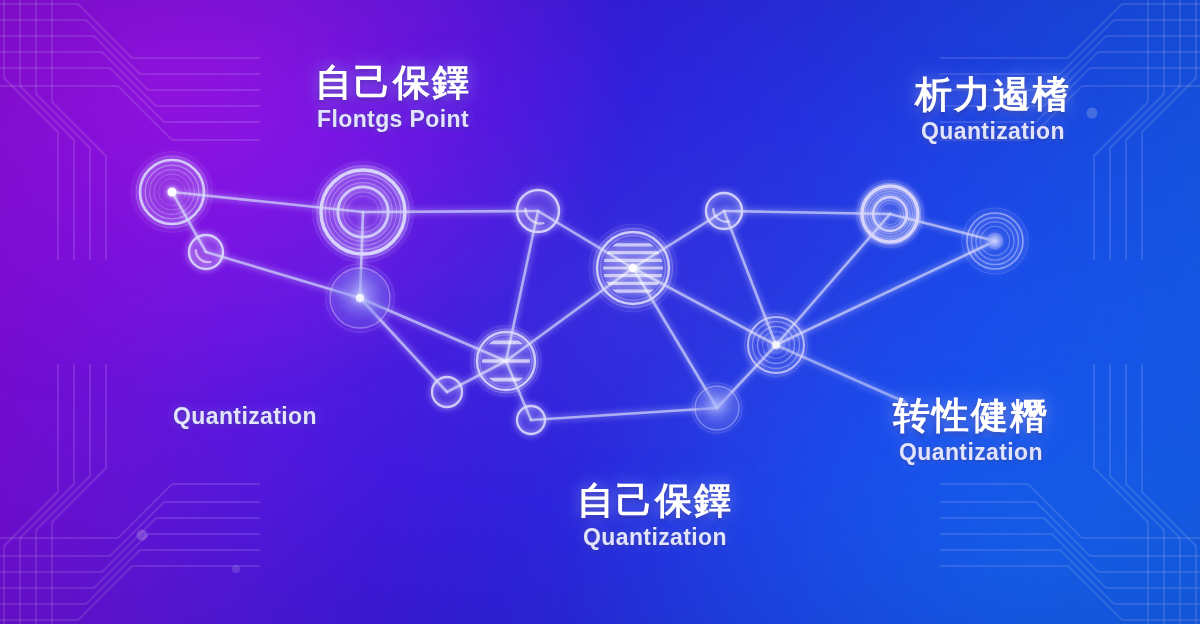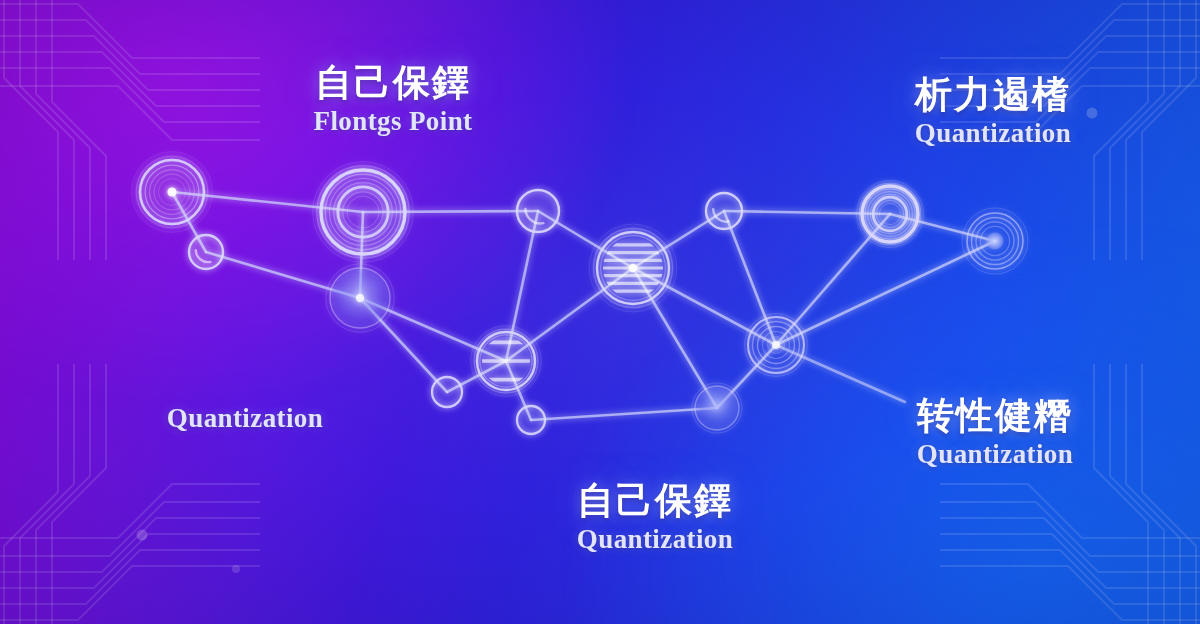--- a/index.html
+++ b/index.html
@@ -6,21 +6,21 @@
   html, body {
     margin: 0;
     padding: 0;
     background: #1a1a2e;
   }
   #stage {
     position: relative;
     width: 1200px;
     height: 624px;
     overflow: hidden;
-    font-family: Liberation Serif, serif;
+    font-family: Liberation Sans, sans-serif;
     background: #3a12c8;
   }
   
   .bg-base {
     position: absolute;
     inset: 0;
     background: linear-gradient(105deg,
         #8a0bd8 0%,
         #7a0edd 9%,
         #6a14df 18%,
@@ -87,33 +87,33 @@
     letter-spacing: 2px;
     color: #ffffff;
     line-height: 1.12;
     text-shadow: 0 0 14px rgba(160,180,255,0.55),
                  0 0 34px rgba(120,150,255,0.35),
                  0 2px 5px rgba(20,0,70,0.45);
   }
   .label .en {
     display: block;
     margin-top: 3px;
-    font-size: 27px;
+    font-size: 23px;
     font-weight: 700;
     letter-spacing: 0.4px;
     color: #e2e4fb;
     line-height: 1.15;
     text-shadow: 0 0 10px rgba(150,170,255,0.45),
                  0 1px 4px rgba(20,0,70,0.4);
   }
   .lbl-floating { left: 248px; top: 62px; width: 290px; }
   .lbl-quant-top-right { left: 848px; top: 62px; width: 290px; margin-top: 12px; }
   .lbl-quant-left { left: 100px; top: 400px; width: 290px; }
   .lbl-quant-bottom { left: 510px; top: 480px; width: 290px; }
-  .lbl-quant-right { left: 850px; top: 395px; width: 290px; }
+  .lbl-quant-right { left: 826px; top: 395px; width: 290px; }
 </style>
 </head>
 <body>
 
 <div id="stage">
 
   <div class="bg-base"></div>
   <div class="bg-glow-tl"></div>
   <div class="bg-glow-br"></div>
 

